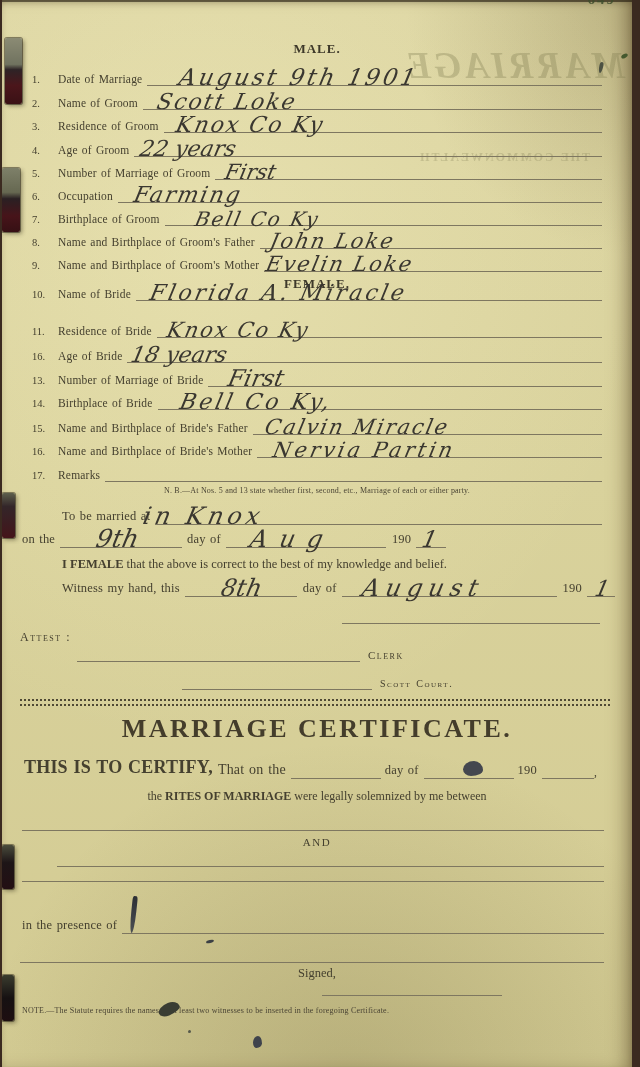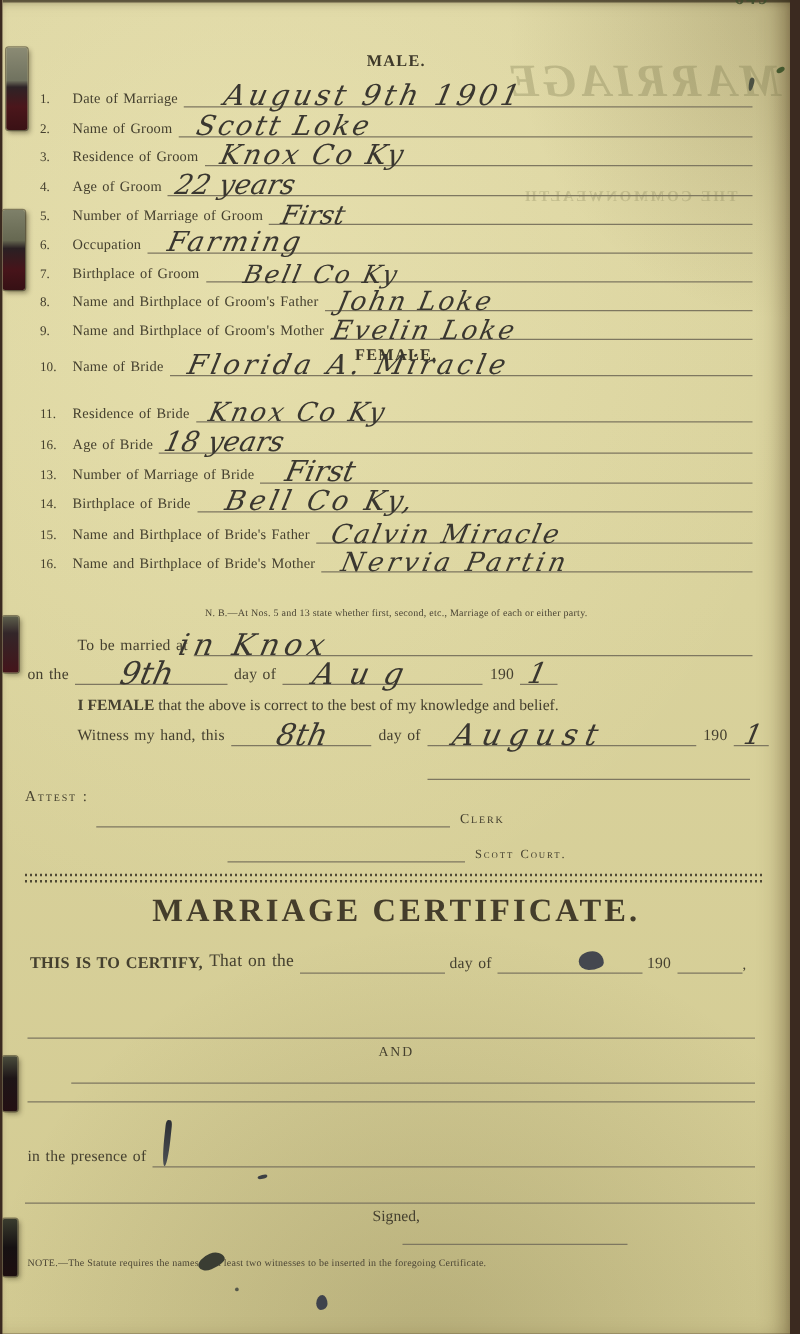--- a/index.html
+++ b/index.html
@@ -178,20 +178,27 @@
         <span class="hw" style="left:10px;font-size:21px;letter-spacing:2px">Calvin Miracle</span>
       </span>
   </div>
   <div class="row" style="top:436px">
     <span class="num">16.</span>
     <span class="lbl">Name and Birthplace of Bride's Mother</span>
     <span class="line">
         <span class="hw" style="left:14px;font-size:21px;letter-spacing:3px">Nervia Partin</span>
       </span>
   </div>
+  <div class="row" style="top:460px">
+    <span class="num">17.</span>
+    <span class="lbl">Remarks</span>
+    <span class="line">
+        <span class="hw"></span>
+      </span>
+  </div>
 
   <div class="center small-note" style="top:486px">N. B.—At Nos. 5 and 13 state whether first, second, etc., Marriage of each or either party.</div>
 
   <div class="row" style="top:503px;left:60px">
     <span class="lbl" style="font-size:12.5px">To be married at</span>
     <span class="line">
         <span class="hw" style="left:-14px;font-size:24px;letter-spacing:4px">in Knox</span>
       </span>
   </div>
 
@@ -242,30 +249,35 @@
     <span class="line fixed" style="width:190px"></span>
     <span class="lbl sc" style="font-size:10px;padding-left:8px">Scott Court.</span>
   </div>
 
   <div class="dash" style="top:699px"></div>
   <div class="dash" style="top:704px"></div>
 
   <div class="center cert-title" style="top:714px">MARRIAGE CERTIFICATE.</div>
 
   <div class="row" style="top:757px;left:22px">
-    <span class="lbl bold" style="font-size:13px">THIS IS TO CERTIFY,</span>
+    <span class="lbl bold" style="font-size:18px">THIS IS TO CERTIFY,</span>
     <span class="lbl" style="font-size:14px">That on the</span>
     <span class="line"></span>
     <span class="lbl" style="font-size:12.5px;padding-left:4px">day of</span>
     <span class="line"></span>
     <span class="lbl" style="font-size:12.5px;padding-left:4px">190</span>
     <span class="line fixed" style="width:52px"></span>
     <span class="lbl">,</span>
   </div>
 
+  <div class="center" style="top:789px;font-size:12px">
+    <span>the</span>
+    <span class="bold">RITES OF MARRIAGE</span>
+    <span>were legally solemnized by me between</span>
+  </div>
 
   <div class="mark" style="top:808px;left:20px;right:28px;height:22px;border-bottom:1px solid #7e7760"></div>
   <div class="center sc" style="top:836px;font-size:11px">AND</div>
   <div class="mark" style="top:844px;left:55px;right:28px;height:22px;border-bottom:1px solid #7e7760"></div>
   <div class="mark" style="top:859px;left:20px;right:28px;height:22px;border-bottom:1px solid #7e7760"></div>
 
 
   <div class="row" style="top:912px;left:20px;right:28px">
     <span class="lbl" style="font-size:12.5px">in the presence of</span>
     <span class="line"></span>

